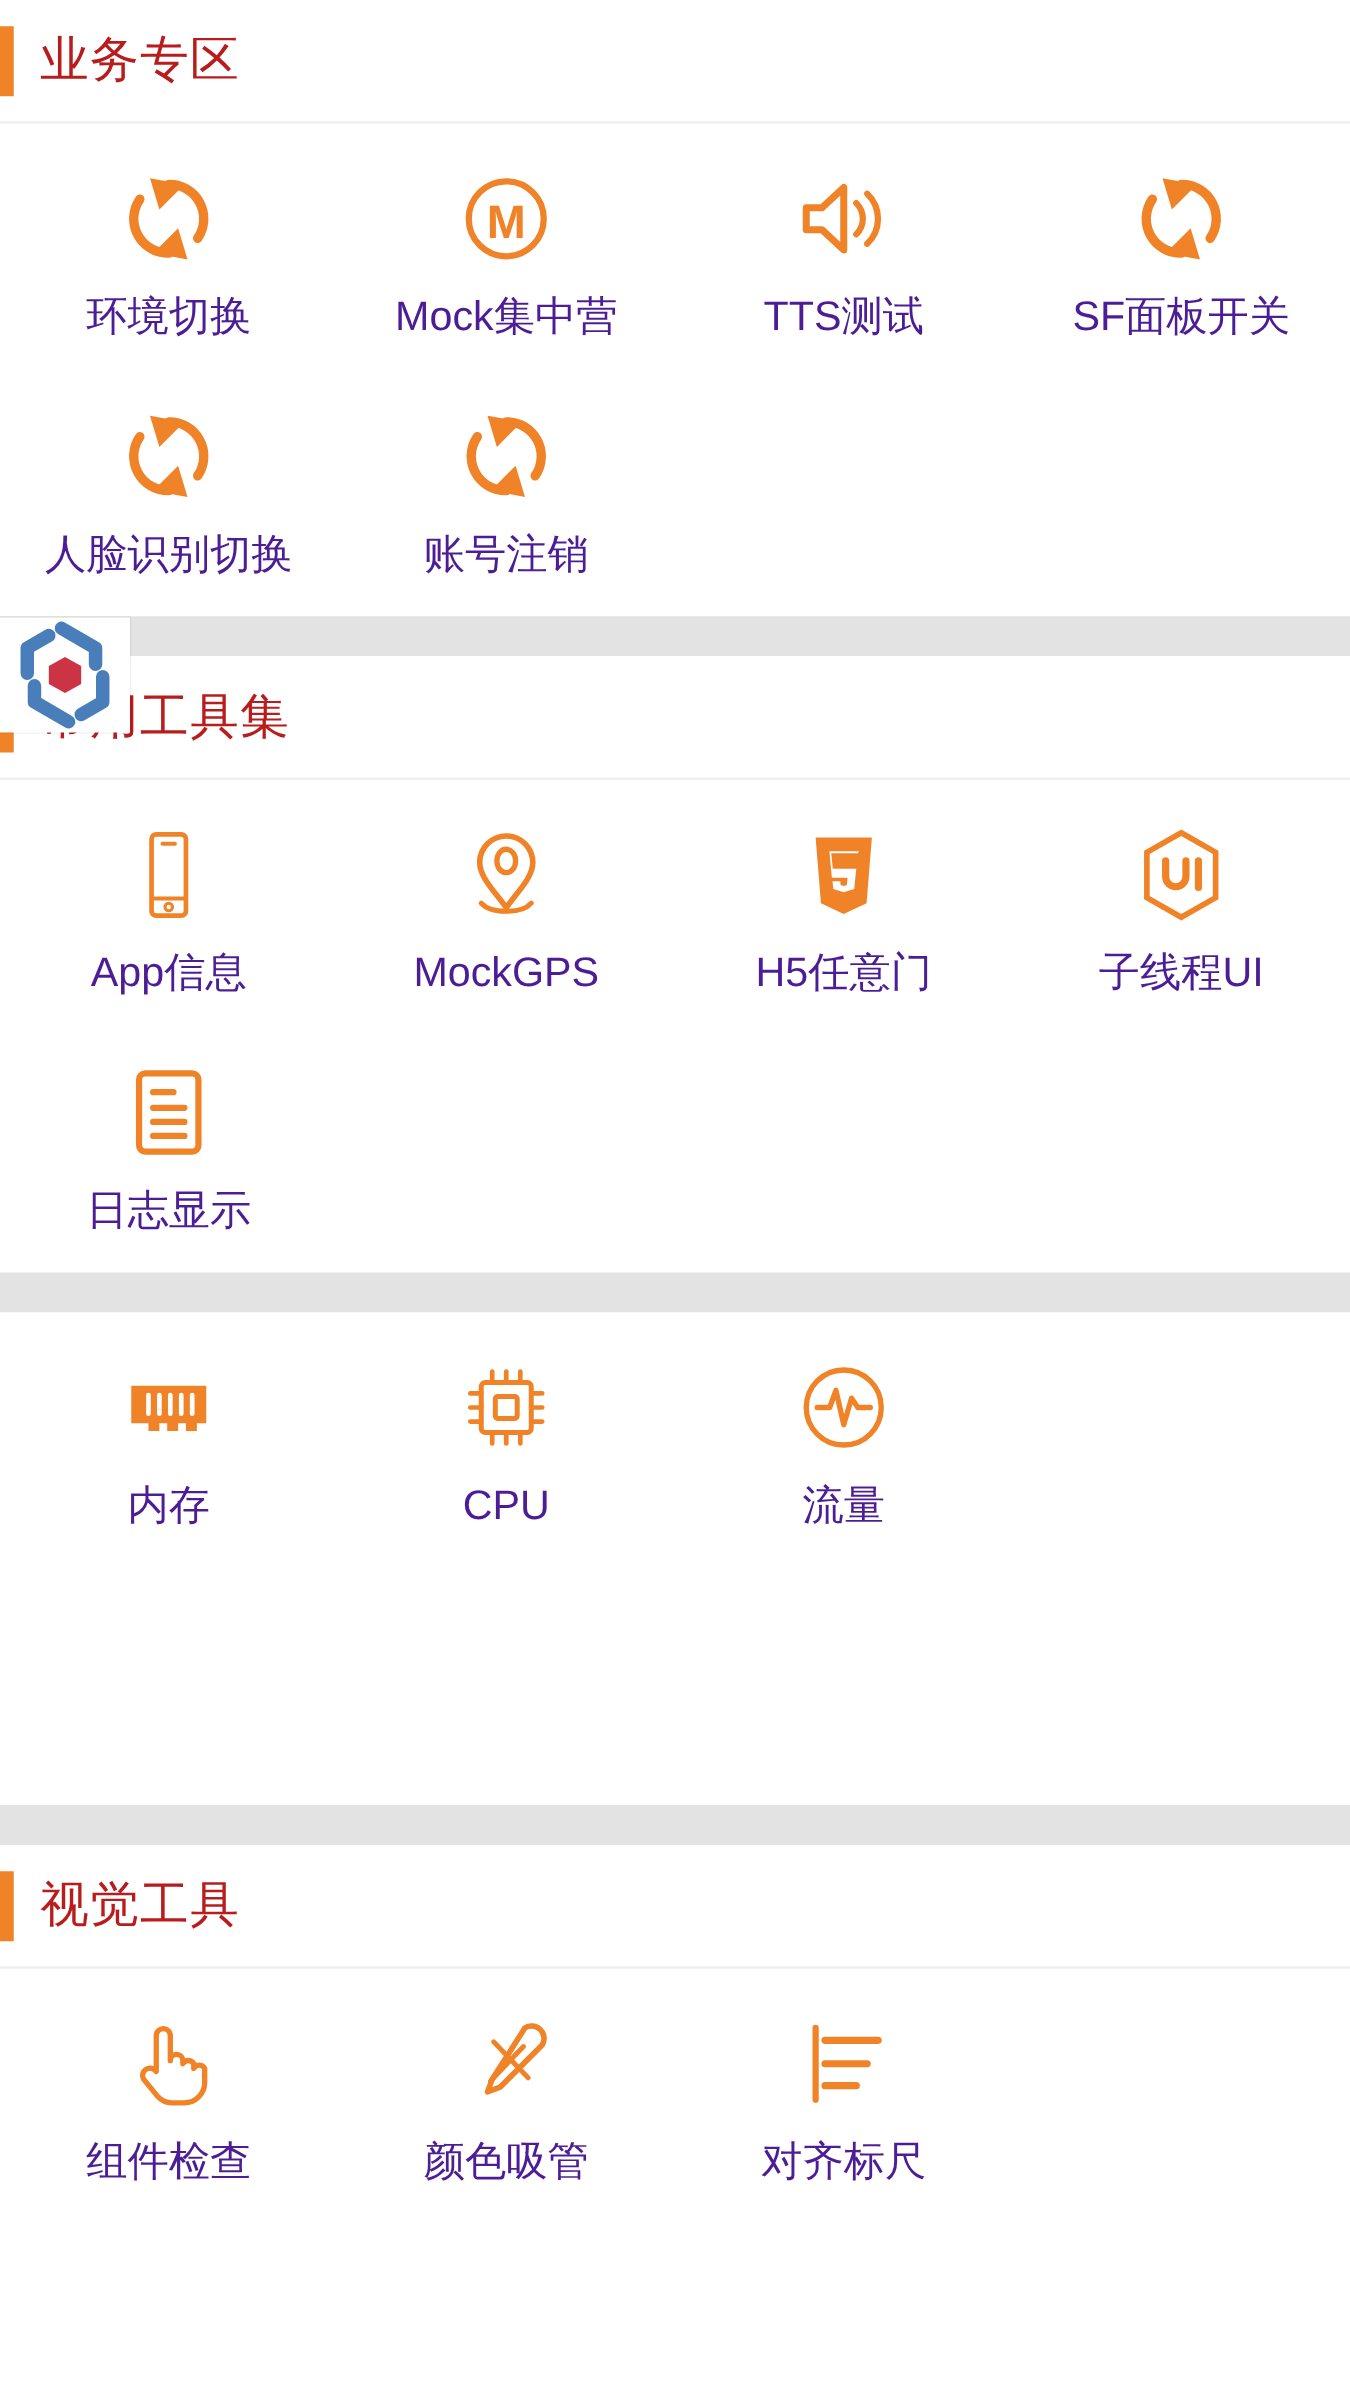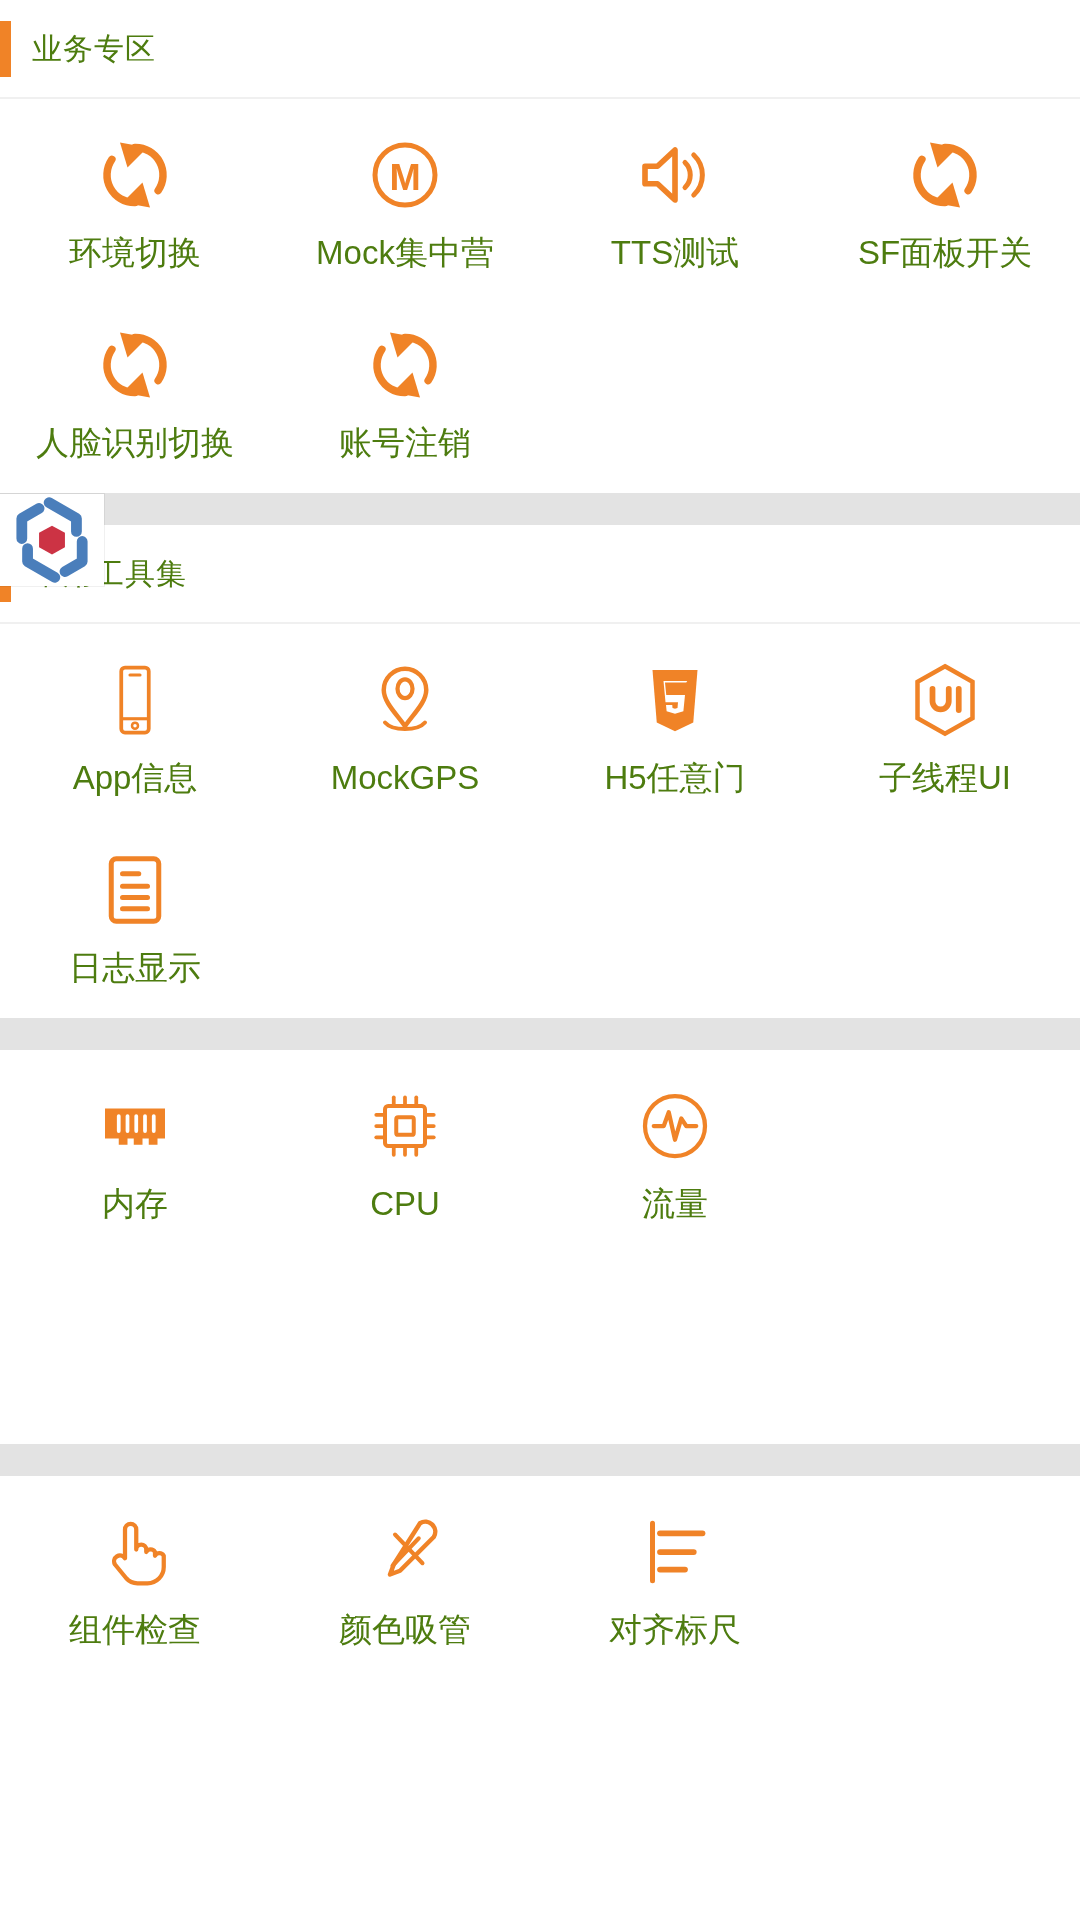--- a/index.html
+++ b/index.html
@@ -42,22 +42,22 @@
   .section-bar {
     position: absolute;
     left: 0;
     top: 21px;
     width: 11px;
     height: 56px;
     background: #f08327;
   }
   .section-title {
     margin-left: 32px;
-    font-size: 30px;
-    color: #4d7c0f;
+    font-size: 39px;
+    color: #b91c1c;
     letter-spacing: 1px;
     line-height: 1;
   }
 
   
   .grid {
     display: flex;
     flex-wrap: wrap;
     background: #ffffff;
     padding-top: 14px;
@@ -76,21 +76,21 @@
     width: 92px;
     height: 92px;
     display: flex;
     align-items: center;
     justify-content: center;
   }
   .tile-icon svg { display: block; }
   .tile-label {
     margin-top: 14px;
     font-size: 33px;
-    color: #4d7c0f;
+    color: #4c1d95;
     text-align: center;
     line-height: 1.1;
     white-space: nowrap;
   }
   .tile-spacer { visibility: hidden; }
 
   
   .float-widget {
     position: absolute;
     left: 0px;
@@ -318,20 +318,24 @@
     </div>
 
 
     <div class="tile tile-spacer"></div>
     <div class="tile tile-spacer"></div>
     <div class="tile tile-spacer"></div>
   </div>
 
   <div class="band"></div>
 
+  <div class="section-header">
+    <div class="section-bar"></div>
+    <div class="section-title">视觉工具</div>
+  </div>
 
   <div class="grid">
 
     <div class="tile">
       <div class="tile-icon">
         <svg width="80" height="80" viewBox="0 0 64 64">
           <path d="M24 36 V14 a4.5 4.5 0 0 1 9 0 v16 a4 4 0 0 1 8 0 v2 a4 4 0 0 1 7 0 v3 a4 4 0 0 1 7 0 v9 a13 13 0 0 1 -13 13 h-8 a12 12 0 0 1 -9 -4 l-9 -11 a4.5 4.5 0 0 1 8 -5 z" fill="none" stroke="#f08327" stroke-width="3.4" stroke-linejoin="round"></path>
         </svg>
       </div>
       <div class="tile-label">组件检查</div>

